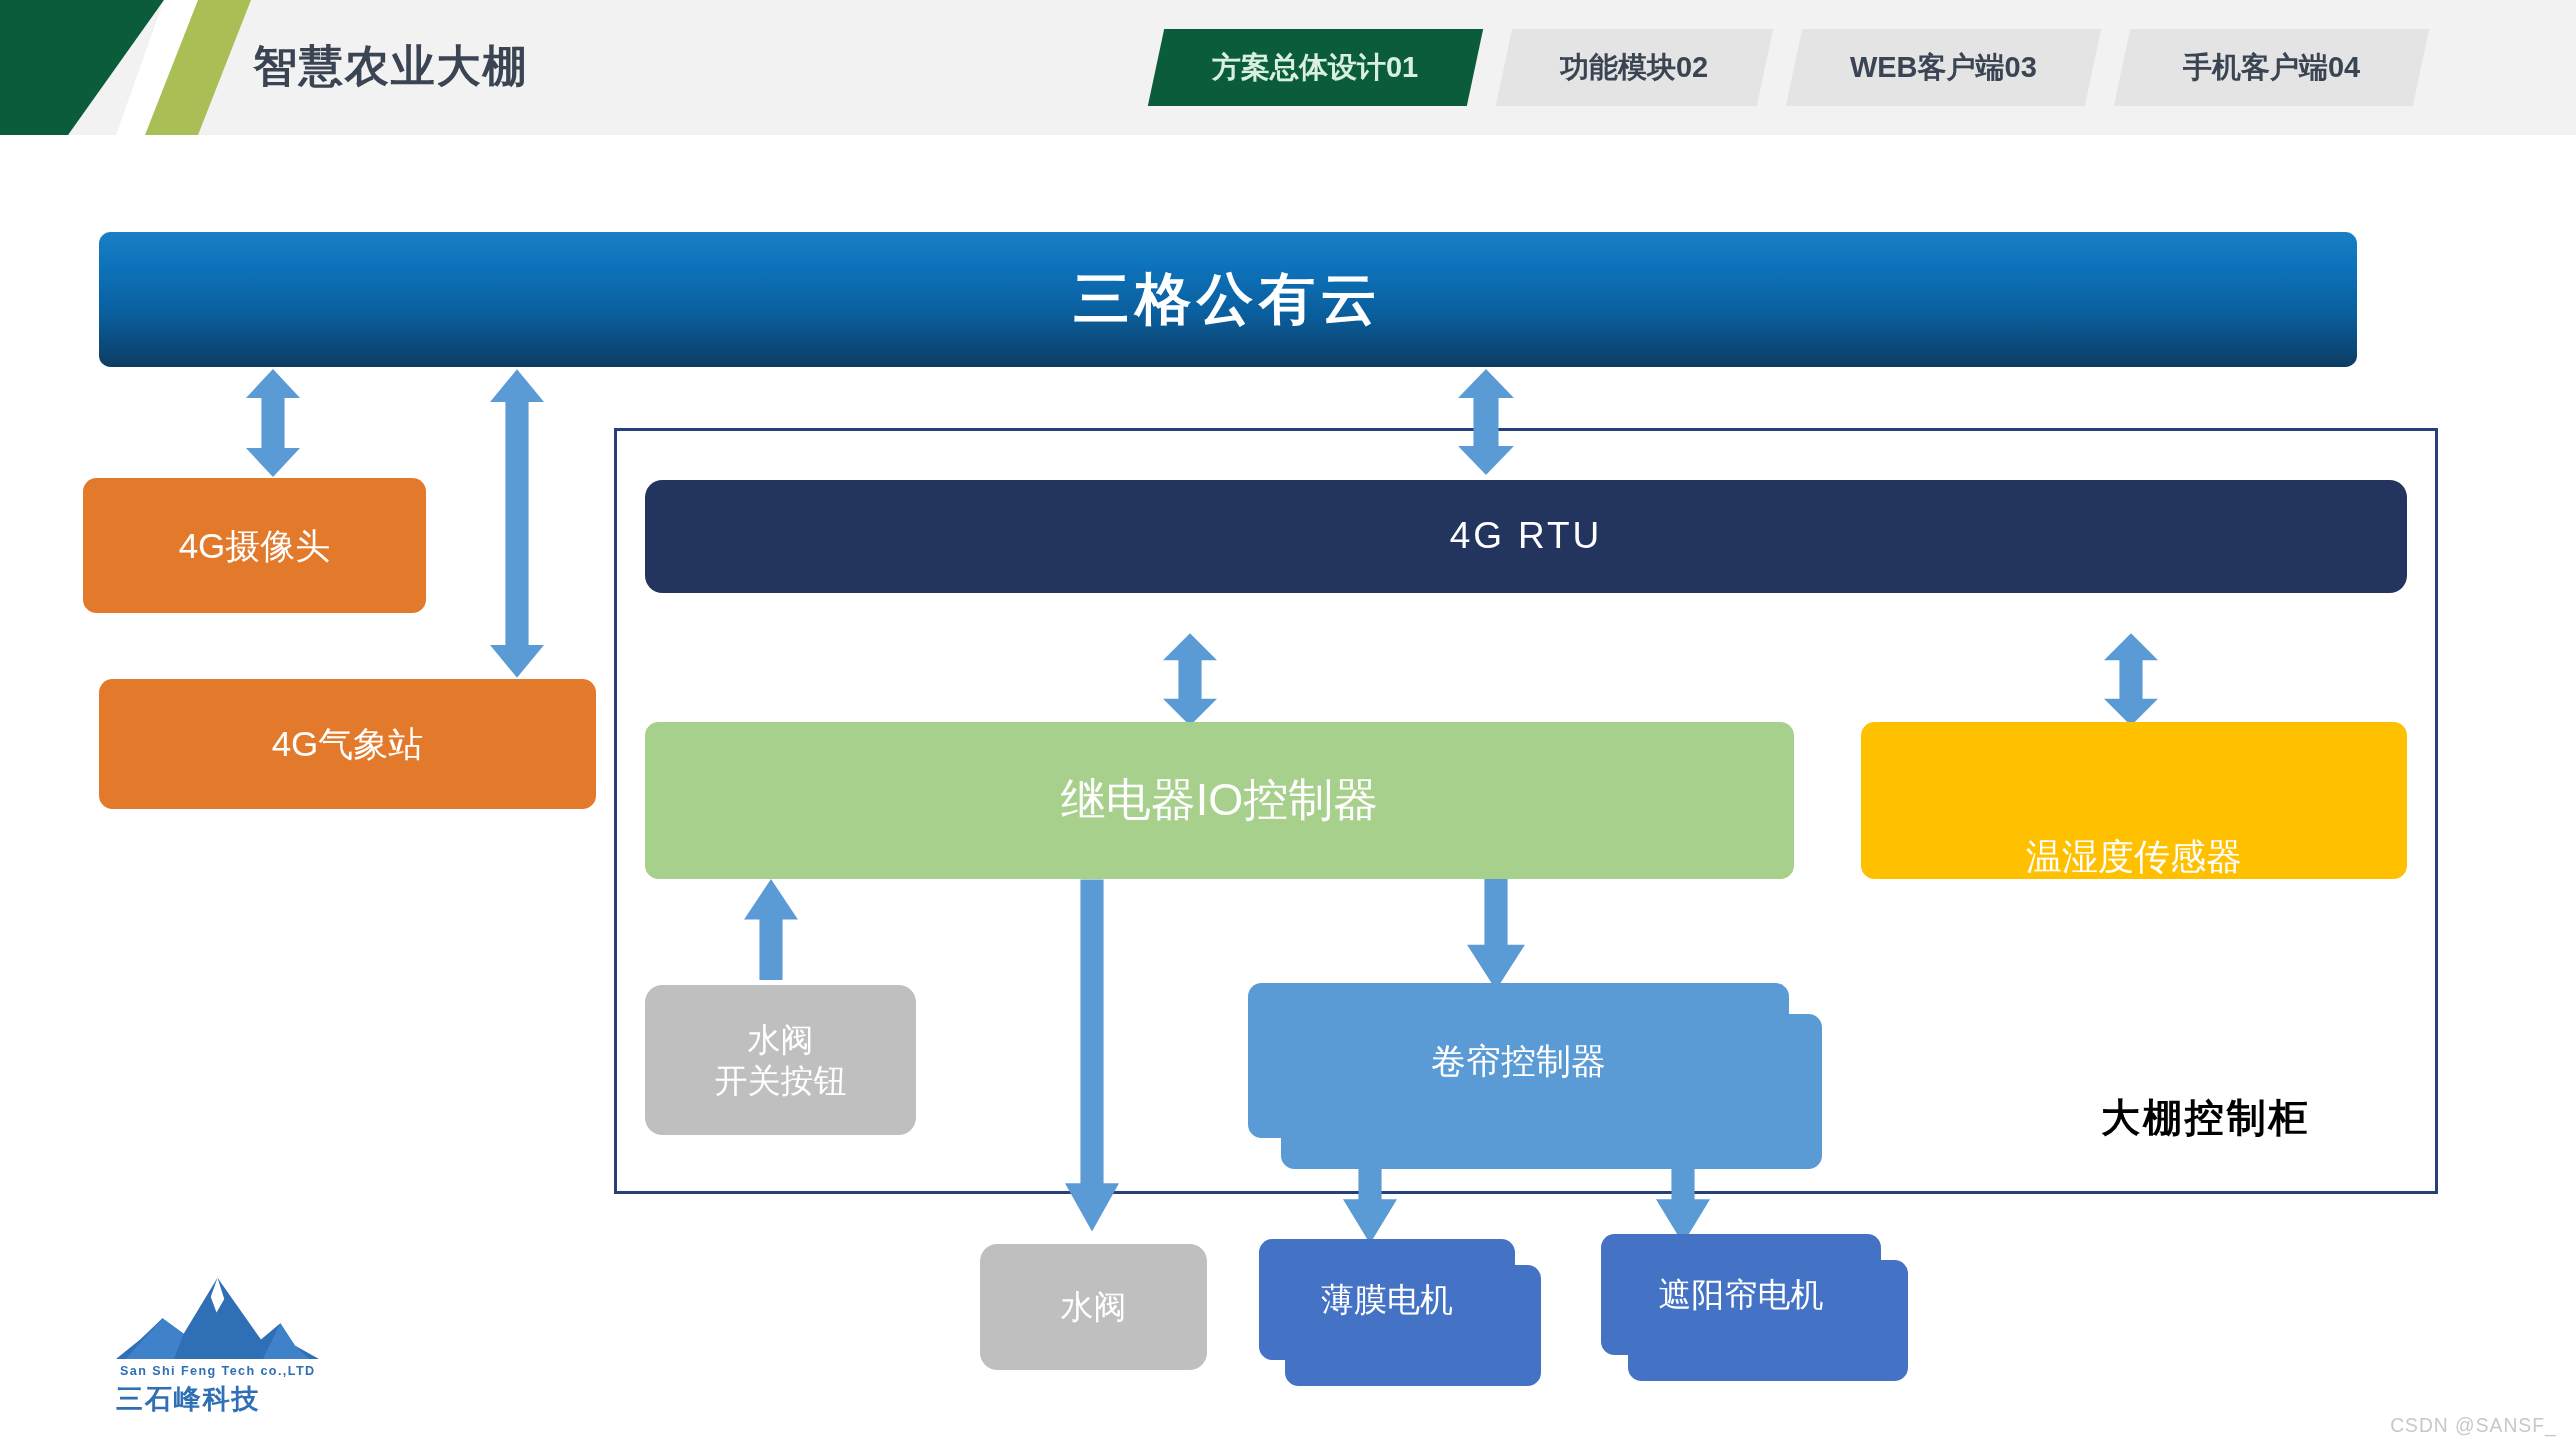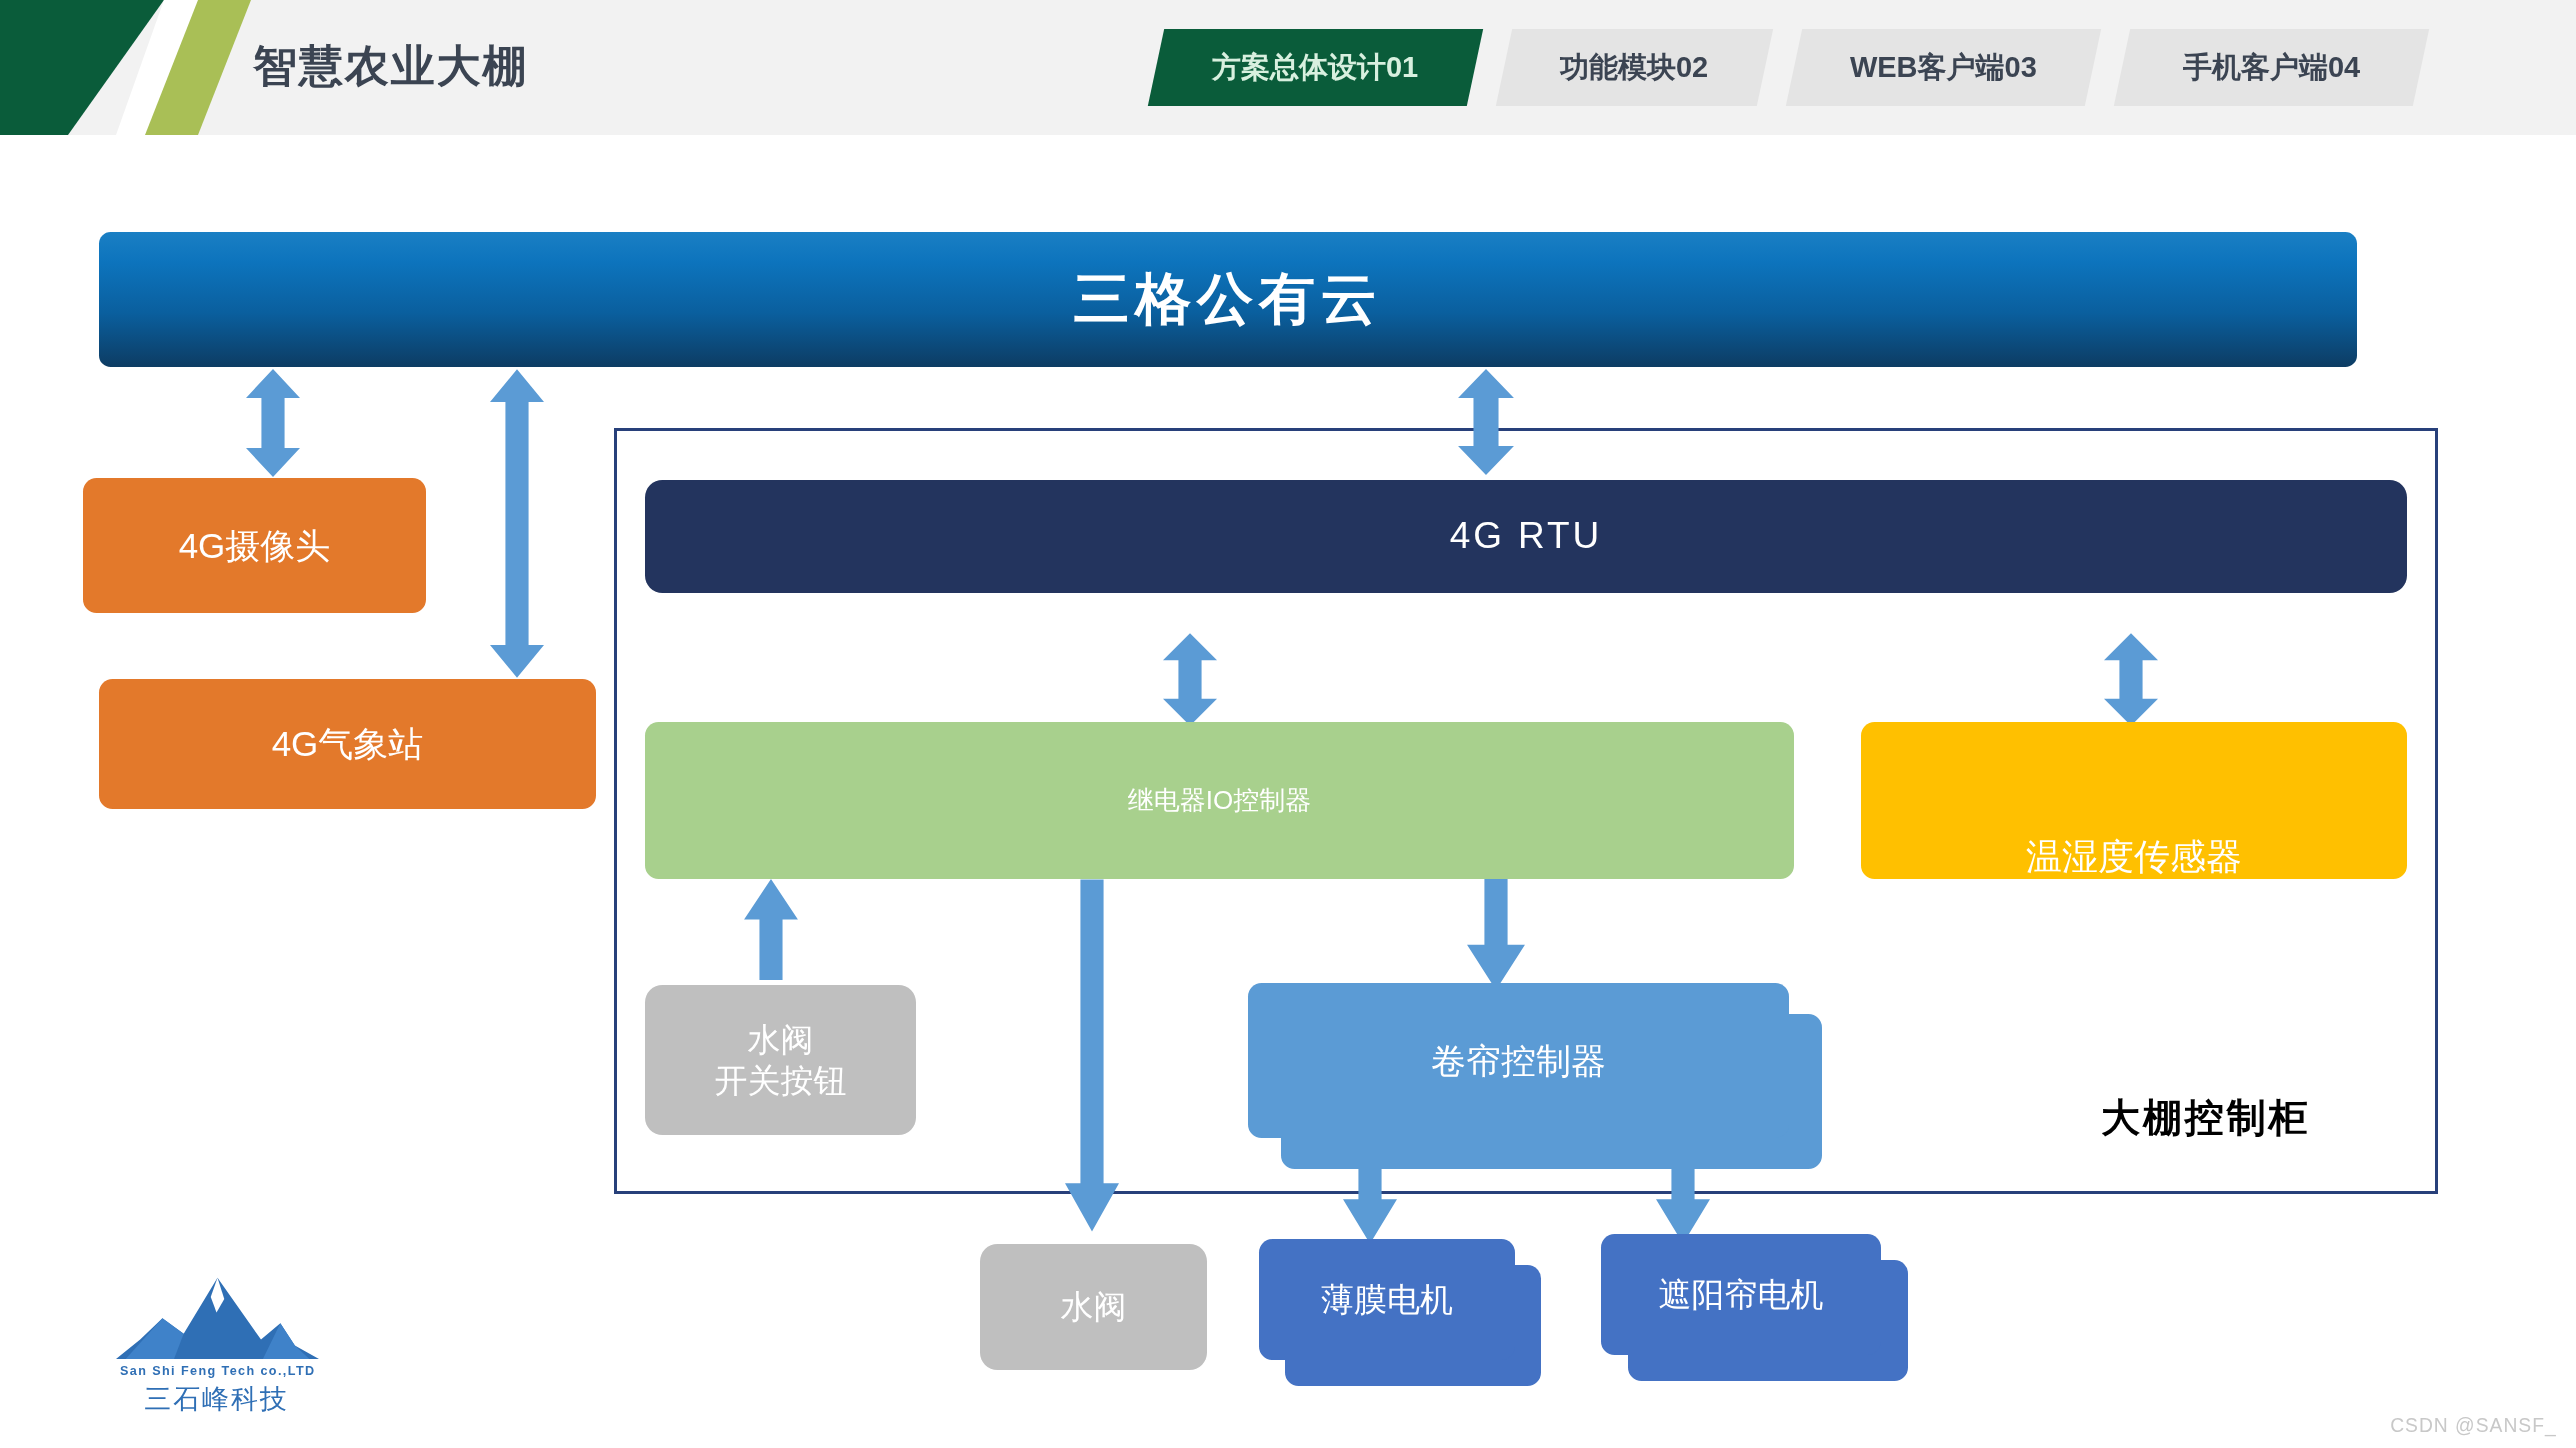--- a/index.html
+++ b/index.html
@@ -94,22 +94,22 @@
   .arrow svg{ display:block; overflow:visible; }
 
   
   .logo{ position:absolute; left:116px; top:1270px; width:203px; height:155px; }
   .logo-en{
     position:absolute; left:120px; top:1364px; width:193px; text-align:center;
     font-size:12.6px; font-weight:bold; color:#2f6fb5; letter-spacing:1.4px;
     white-space:nowrap;
   }
   .logo-cn{
-    position:absolute; left:116px; top:1381px; width:201px; text-align:center;
-    font-size:27px; font-weight:normal; color:#2f6fb5; letter-spacing:1.9px;
+    position:absolute; left:116px; top:1381px; width:201px; 
+    font-size:27px; font-weight:bold; color:#2f6fb5; letter-spacing:1.9px;
     white-space:nowrap;
   }
   .watermark{
     position:absolute; right:19.3px; bottom:11.6px;
     font-size:19.3px; color:#c8c8c8; letter-spacing:1px; white-space:nowrap;
   }
 </style>
 </head>
 <body>
 
@@ -209,21 +209,21 @@
   </div>
 
   <div class="node orange" style="left:99px; top:679px; width:497px; height:130px; font-size:35px;">
     <span>4G气象站</span>
   </div>
 
   <div class="node navy" style="left:645px; top:480px; width:1762px; height:113px; font-size:37px; letter-spacing:2.9px;">
     <span>4G RTU</span>
   </div>
 
-  <div class="node green" style="left:645px; top:722px; width:1149px; height:157px; font-size:26px;">
+  <div class="node green" style="left:645px; top:722px; width:1149px; height:157px; font-size:45px;">
     <span>继电器IO控制器</span>
   </div>
 
   <div class="node yellow" style="left:1861px; top:722px; width:546px; height:157px; font-size:36px;align-items:flex-end;">
     <span>温湿度传感器</span>
   </div>
 
   <div class="node gray" style="left:645px; top:985px; width:271px; height:150px; font-size:33px; flex-direction:column;">
     <span>水阀</span>
     <span>开关按钮</span>

